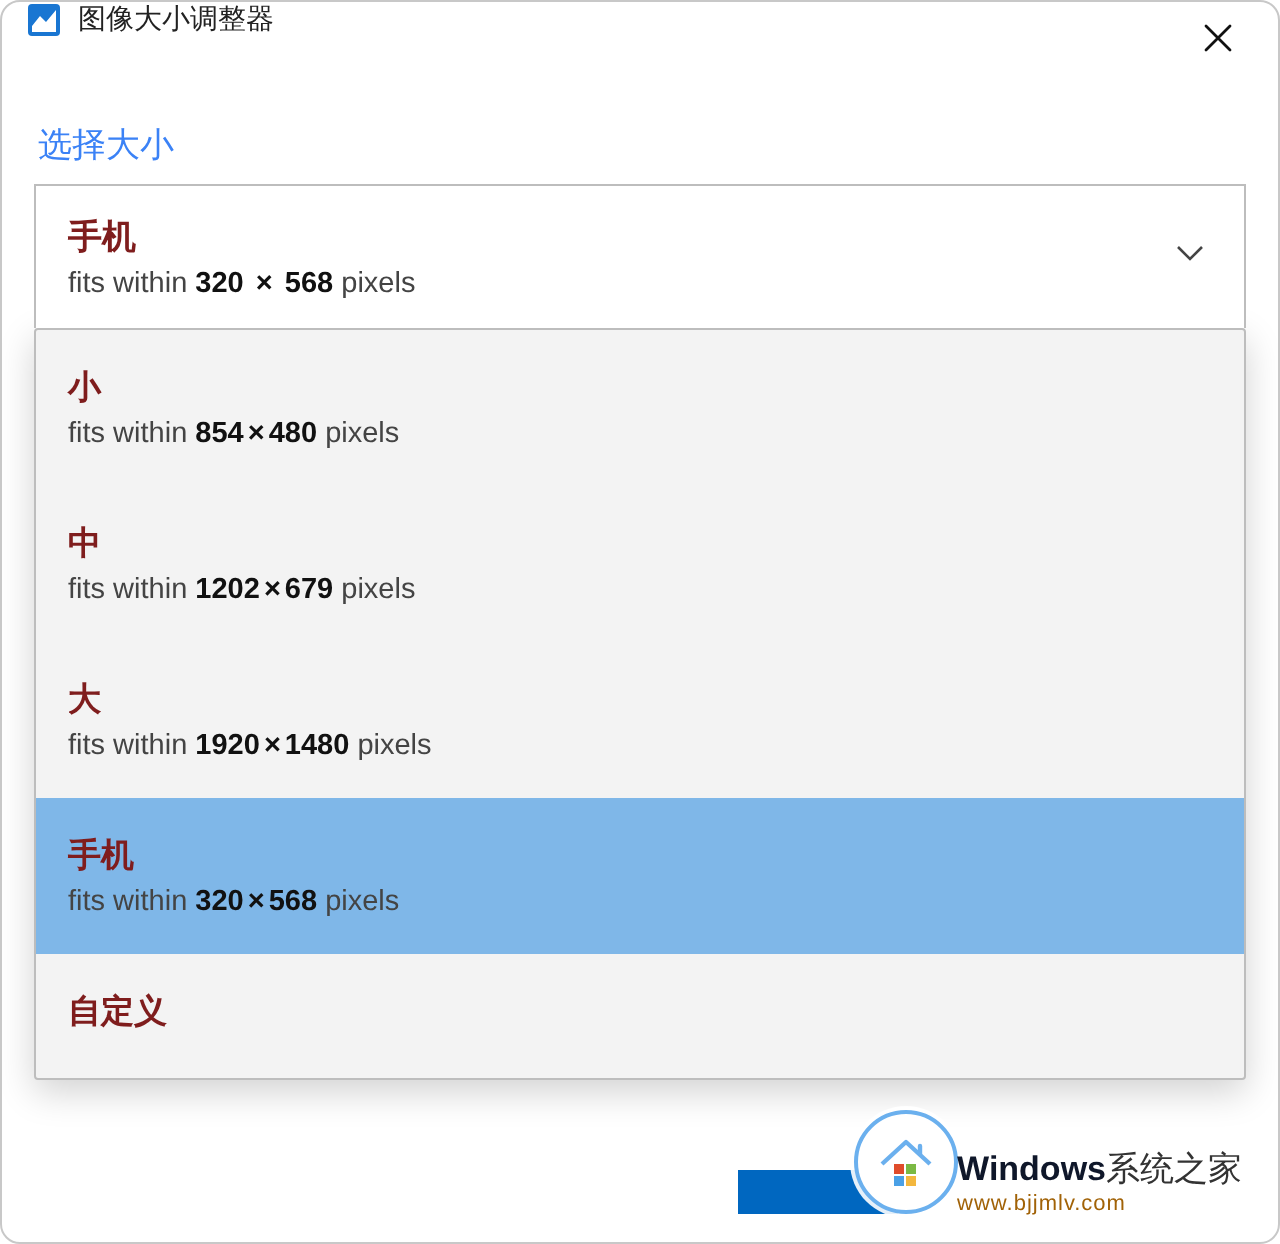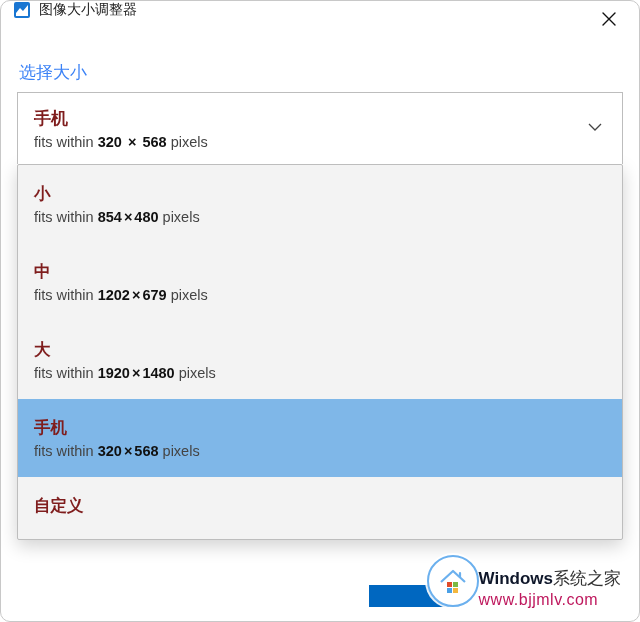--- a/index.html
+++ b/index.html
@@ -44,21 +44,21 @@
   }
   
   .wm-house {
     position: absolute; right: 160px; bottom: 14px; width: 52px; height: 52px; border-radius: 50%; background: #fff; border: 2px solid #6bb0ee; display: flex; align-items: center; justify-content: center; box-shadow: 0 0 0 2px rgba(255,255,255,0.9);
   }
   .wm-text {
     position: absolute; right: 18px; bottom: 12px; text-align: left; line-height: 1.2;
   }
   .wm-text .l1 { font-size: 17px; color: #333; }
   .wm-text .l1 .win { color: #0f172a; font-weight: 600; }
-  .wm-text .l2 { font-size: 16px; color: #be185d; letter-spacing: 0.5px; }
+  .wm-text .l2 { font-size: 11px; color: #a16207; letter-spacing: 0.5px; }
 </style>
 </head>
 <body>
 
 <div class="window">
 
   <div class="titlebar">
     <span class="app-icon">
       <svg viewBox="0 0 18 18">
         <rect x="1" y="1" width="16" height="16" rx="2" fill="#1976d2"></rect>

